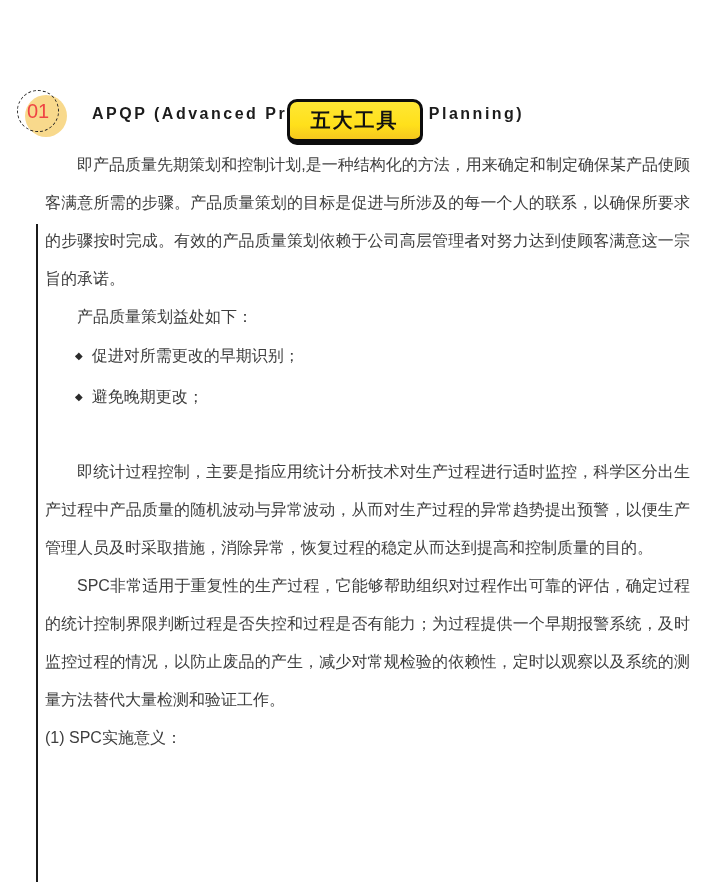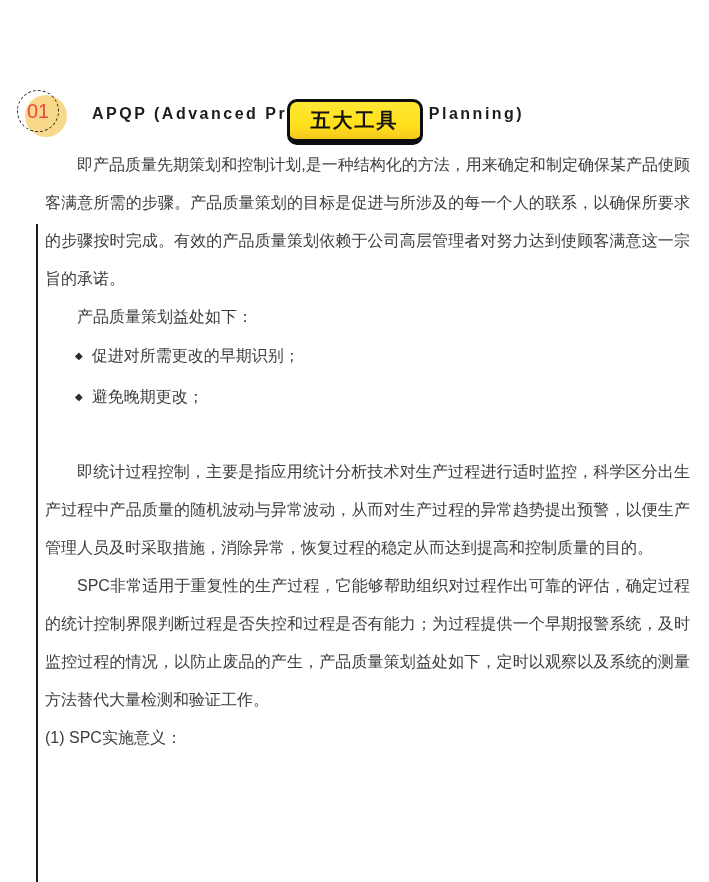--- a/index.html
+++ b/index.html
@@ -62,18 +62,18 @@
     <p class="para indent just">即产品质量先期策划和控制计划,是一种结构化的方法，用来确定和制定确保某产品使顾客满意所需的步骤。产品质量策划的目标是促进与所涉及的每一个人的联系，以确保所要求的步骤按时完成。有效的产品质量策划依赖于公司高层管理者对努力达到使顾客满意这一宗旨的承诺。</p>
     <p class="para indent">产品质量策划益处如下：</p>
     <ul class="bullets">
       <li><span class="dia">◆</span><span class="li-text">促进对所需更改的早期识别；</span></li>
       <li><span class="dia">◆</span><span class="li-text">避免晚期更改；</span></li>
     </ul>
   </section>
 
   <section class="sec sec-spc">
     <p class="para indent just">即统计过程控制，主要是指应用统计分析技术对生产过程进行适时监控，科学区分出生产过程中产品质量的随机波动与异常波动，从而对生产过程的异常趋势提出预警，以便生产管理人员及时采取措施，消除异常，恢复过程的稳定从而达到提高和控制质量的目的。</p>
-    <p class="para indent just">SPC非常适用于重复性的生产过程，它能够帮助组织对过程作出可靠的评估，确定过程的统计控制界限判断过程是否失控和过程是否有能力；为过程提供一个早期报警系统，及时监控过程的情况，以防止废品的产生，产品质量策划益处如下，定时以观察以及系统的测量方法替代大量检测和验证工作。</p>
+    <p class="para indent just">SPC非常适用于重复性的生产过程，它能够帮助组织对过程作出可靠的评估，确定过程的统计控制界限判断过程是否失控和过程是否有能力；为过程提供一个早期报警系统，及时监控过程的情况，以防止废品的产生，减少对常规检验的依赖性，定时以观察以及系统的测量方法替代大量检测和验证工作。</p>
     <p class="para">(1) SPC实施意义：</p>
 
   </section>
 
 </div>
 
 </body></html>

